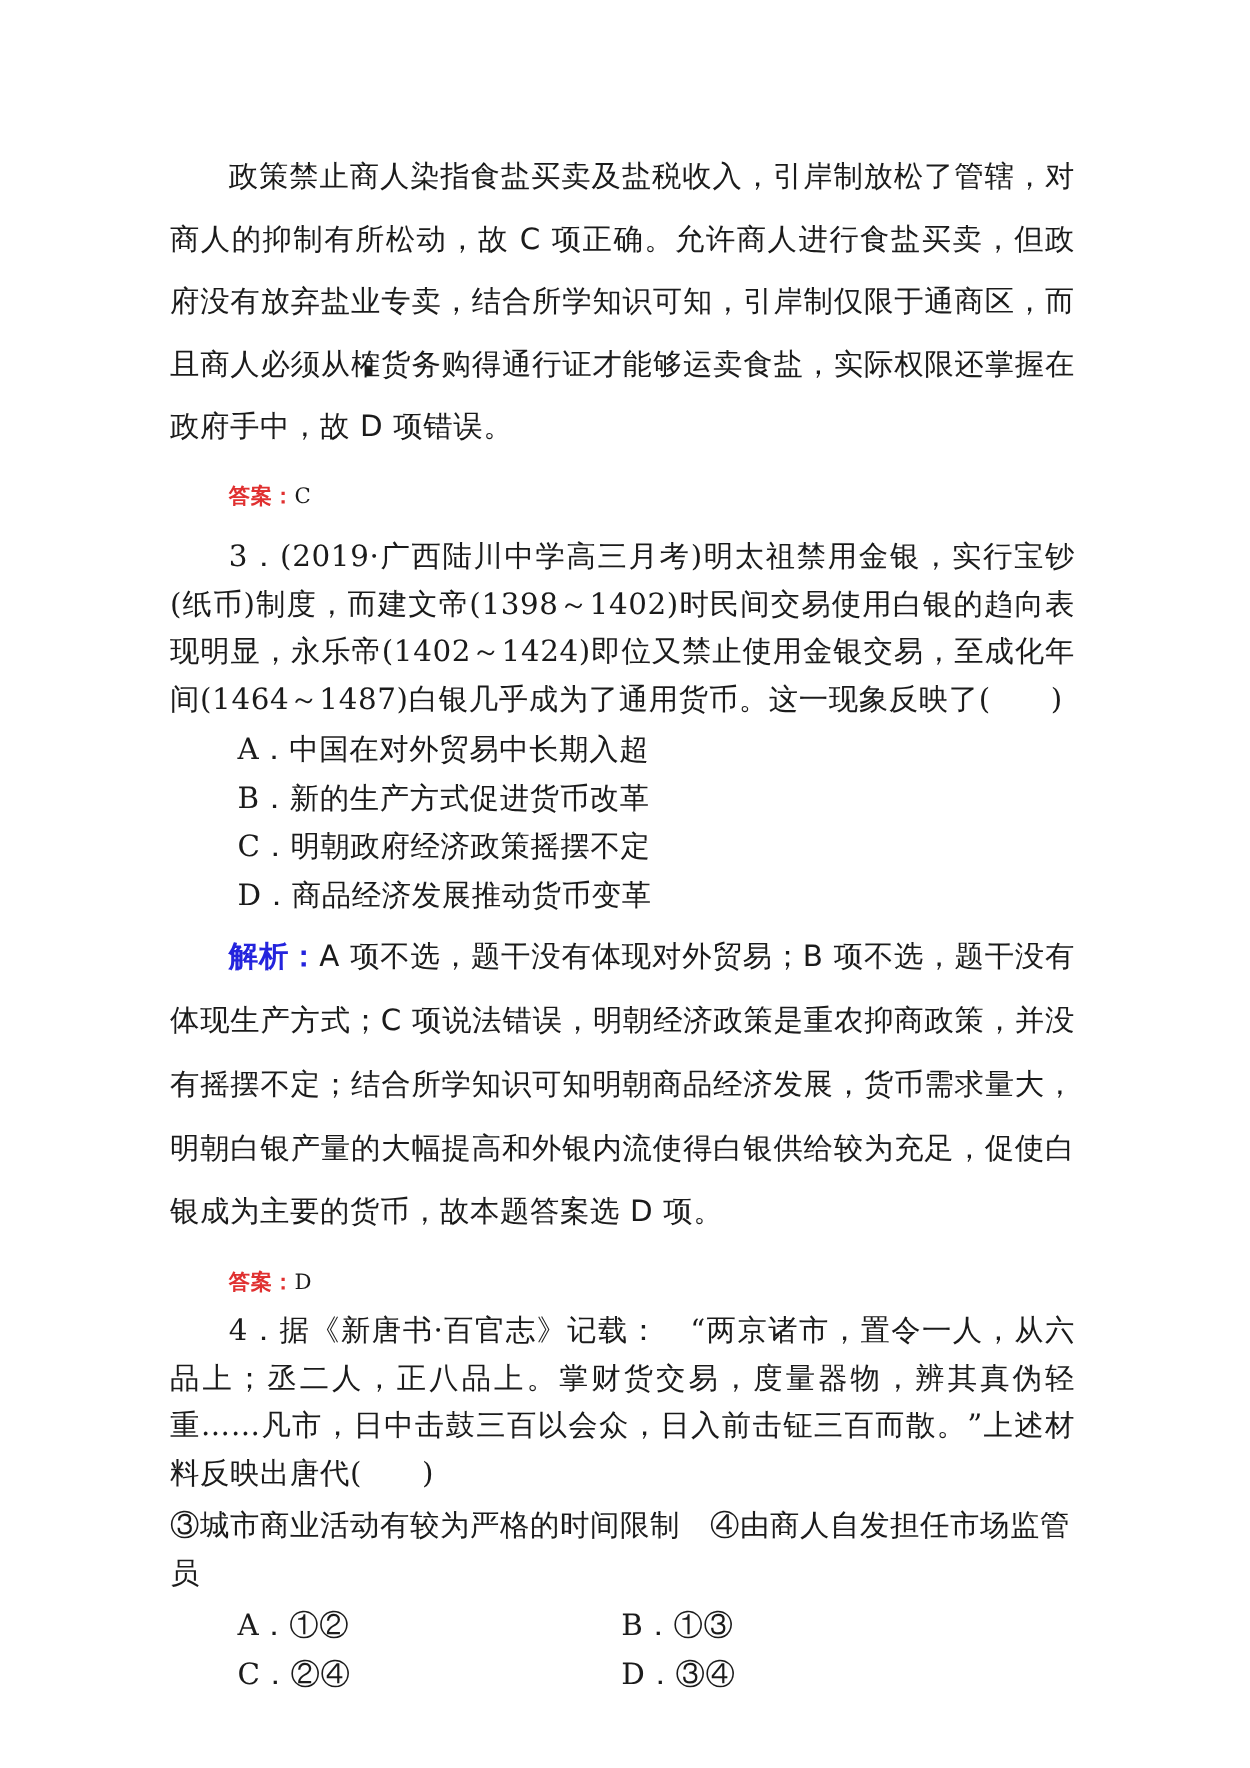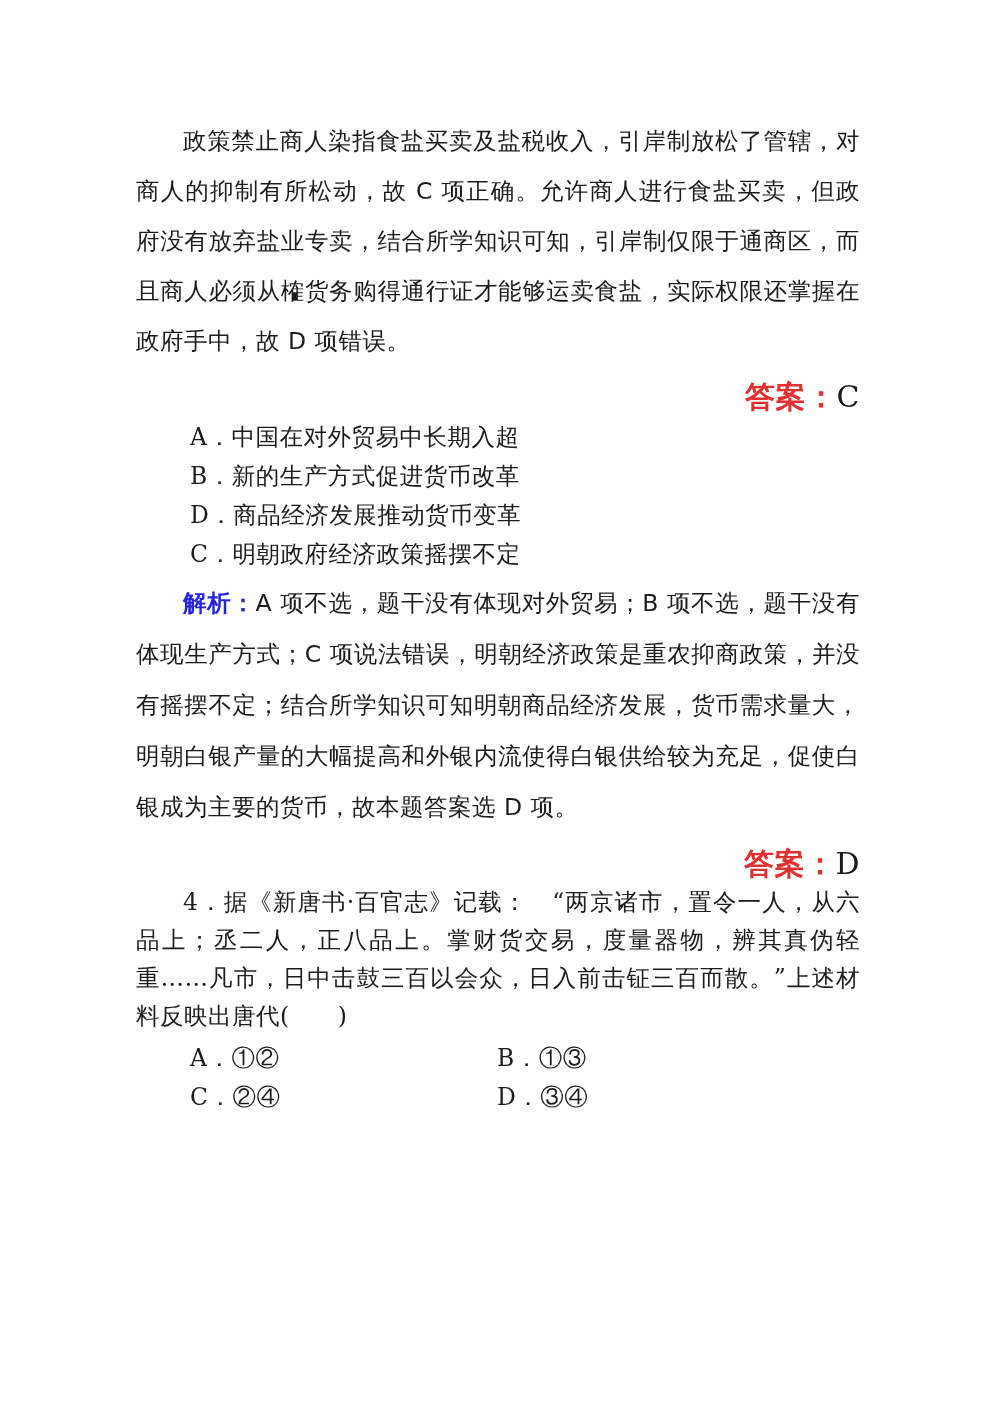--- a/index.html
+++ b/index.html
@@ -33,25 +33,24 @@
     font-family: "DejaVu Serif", "Liberation Serif", serif;
     font-size: 23.5px;
     line-height: 38px;
     text-align: justify;
     letter-spacing: 0.5px;
   }
   .indent { text-indent: 2em; }
 
   .answer-line {
     font-family: "DejaVu Serif", "Liberation Serif", serif;
-    font-size: 30px;
+    font-size: 17px;
     line-height: 38px;
     padding-left: 47px;
     letter-spacing: 0.5px;
-    text-align: right;
   }
   .label-red {
     color: #e03030;
     font-weight: 700;
     font-family: "DejaVu Sans", "Liberation Sans", sans-serif;
   }
   .label-blue {
     color: #2424dd;
     font-weight: 700;
     font-family: "DejaVu Sans", "Liberation Sans", sans-serif;
@@ -89,39 +88,41 @@
 <body>
 
 <div class="page">
 
   <p class="hei indent">政策禁止商人染指食盐买卖及盐税收入，引岸制放松了管辖，对商人的抑制有所松动，故 C 项正确。允许商人进行食盐买卖，但政府没有放弃盐业专卖，结合所学知识可知，引岸制仅限于通商区，而且商人必须从榷货务购得通行证才能够运卖食盐，实际权限还掌握在政府手中，故 D 项错误。</p>
 
   <p class="answer-line q2-answer">
     <span class="label-red">答案：</span><span>C</span>
   </p>
 
+  <p class="song indent q3-stem">3．(2019·广西陆川中学高三月考)明太祖禁用金银，实行宝钞(纸币)制度，而建文帝(1398～1402)时民间交易使用白银的趋向表现明显，永乐帝(1402～1424)即位又禁止使用金银交易，至成化年间(1464～1487)白银几乎成为了通用货币。这一现象反映了(　　)</p>
 
   <div class="song option-list">
     <div class="option">A．中国在对外贸易中长期入超</div>
     <div class="option">B．新的生产方式促进货币改革</div>
+    <div class="option">C．明朝政府经济政策摇摆不定</div>
     <div class="option">D．商品经济发展推动货币变革</div>
-    <div class="option">C．明朝政府经济政策摇摆不定</div>
   </div>
 
   <p class="hei indent q3-analysis">
     <span class="label-blue">解析：</span><span>A 项不选，题干没有体现对外贸易；B 项不选，题干没有体现生产方式；C 项说法错误，明朝经济政策是重农抑商政策，并没有摇摆不定；结合所学知识可知明朝商品经济发展，货币需求量大，明朝白银产量的大幅提高和外银内流使得白银供给较为充足，促使白银成为主要的货币，故本题答案选 D 项。</span>
   </p>
 
   <p class="answer-line q3-answer">
     <span class="label-red">答案：</span><span>D</span>
   </p>
 
   <p class="song indent q4-stem">4．据《新唐书·百官志》记载：　“两京诸市，置令一人，从六品上；丞二人，正八品上。掌财货交易，度量器物，辨其真伪轻重……凡市，日中击鼓三百以会众，日入前击钲三百而散。”上述材料反映出唐代(　　)</p>
 
   <div class="song items-block">
+    <div class="items-line2">③城市商业活动有较为严格的时间限制　④由商人自发担任市场监管员</div>
   </div>
 
   <div class="song q4-options">
     <div class="option">A．①②</div>
     <div class="option">B．①③</div>
     <div class="option">C．②④</div>
     <div class="option">D．③④</div>
   </div>
 
 </div>

